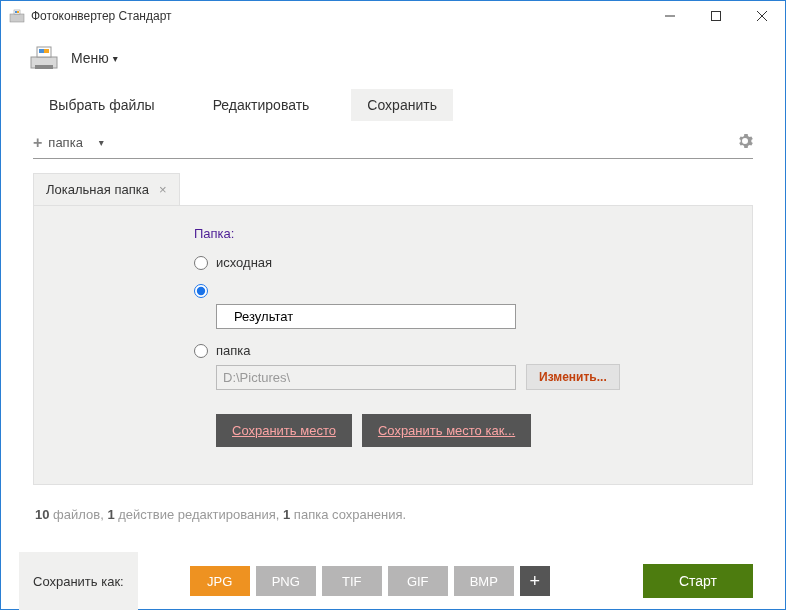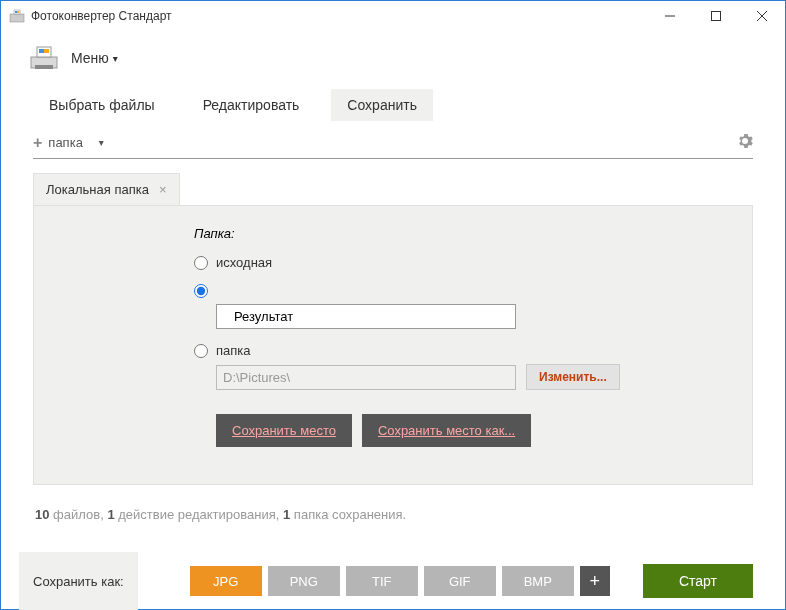--- a/index.html
+++ b/index.html
@@ -45,21 +45,21 @@
   .menu-icon {
     width: 30px;
     height: 26px;
     margin-right: 12px;
   }
   .menu-label { font-size: 14px; }
   .menu-caret { margin-left: 4px; font-size: 10px; }
   .tabs-row {
     display: flex;
     padding: 0 32px;
-    gap: 16px;
+    gap: 26px;
     align-items: center;
   }
   .main-tab {
     padding: 8px 16px;
     font-size: 14px;
     cursor: pointer;
     background: transparent;
   }
   .main-tab.active {
     background: #f0f0ef;
@@ -101,21 +101,21 @@
   .sub-tab .close-x { color: #999; font-size: 13px; cursor: pointer; }
 
   .panel {
     margin: 0 32px;
     background: #f0f0ef;
     border: 1px solid #e0e0e0;
     padding: 20px 0 24px 160px;
     height: 280px;
   }
   .panel-content { display: flex; flex-direction: column; gap: 14px; }
-  .panel-label { font-size: 13px; color: #000000; font-style: italic; }
+  .panel-label { font-size: 13px; color: #4c1d95; }
   .radio-row { display: flex; align-items: center; gap: 8px; }
   input[type="radio"] {
     accent-color: #1a73e8;
     width: 14px; height: 14px; margin:0;
   }
   .text-input {
     margin-left: 22px;
     width: 300px;
     padding: 4px 17px;
     font-size: 13px;
@@ -165,21 +165,21 @@
     height: 56px;
     margin-top: auto;
   }
   .save-as-label {
     background: #f0f0ef;
     padding: 22px 14px;
     font-size: 13px;
   }
   .format-btns { display: flex; gap: 6px; margin-left: 52px; }
   .format-btn {
-    width: 72px;
+    width: 60px;
     height: 30px;
     background: #b6b5b5;
     color: #fff;
     font-size: 13px;
     display: flex;
     align-items: center;
     justify-content: center;
     cursor: pointer;
   }
   .format-btn.accent { background: #ee9221; }

